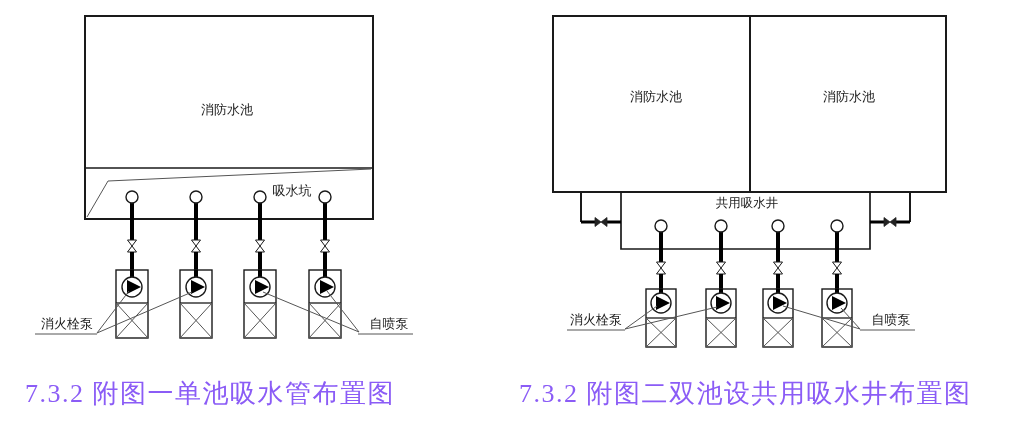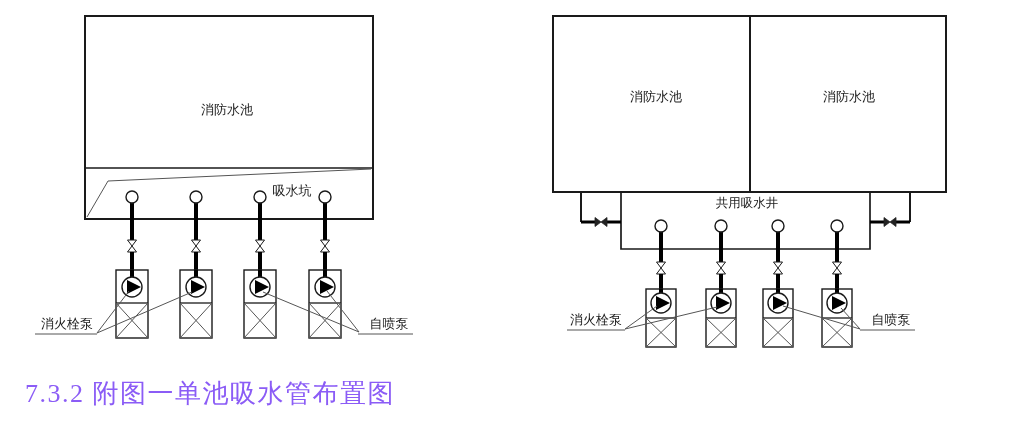--- a/index.html
+++ b/index.html
@@ -170,13 +170,14 @@
     <g>
       <text class="lbl" x="891" y="324">自喷泵</text>
       <line class="thin" x1="860" y1="330" x2="915" y2="330"></line>
       <line class="thin" x1="860" y1="329" x2="783" y2="306"></line>
       <line class="thin" x1="860" y1="329" x2="841" y2="308"></line>
     </g>
   </g>
 </svg>
 
 <div class="caption caption-left">7.3.2 附图一单池吸水管布置图</div>
+<div class="caption caption-right">7.3.2 附图二双池设共用吸水井布置图</div>
 </div>
 
 </body></html>

